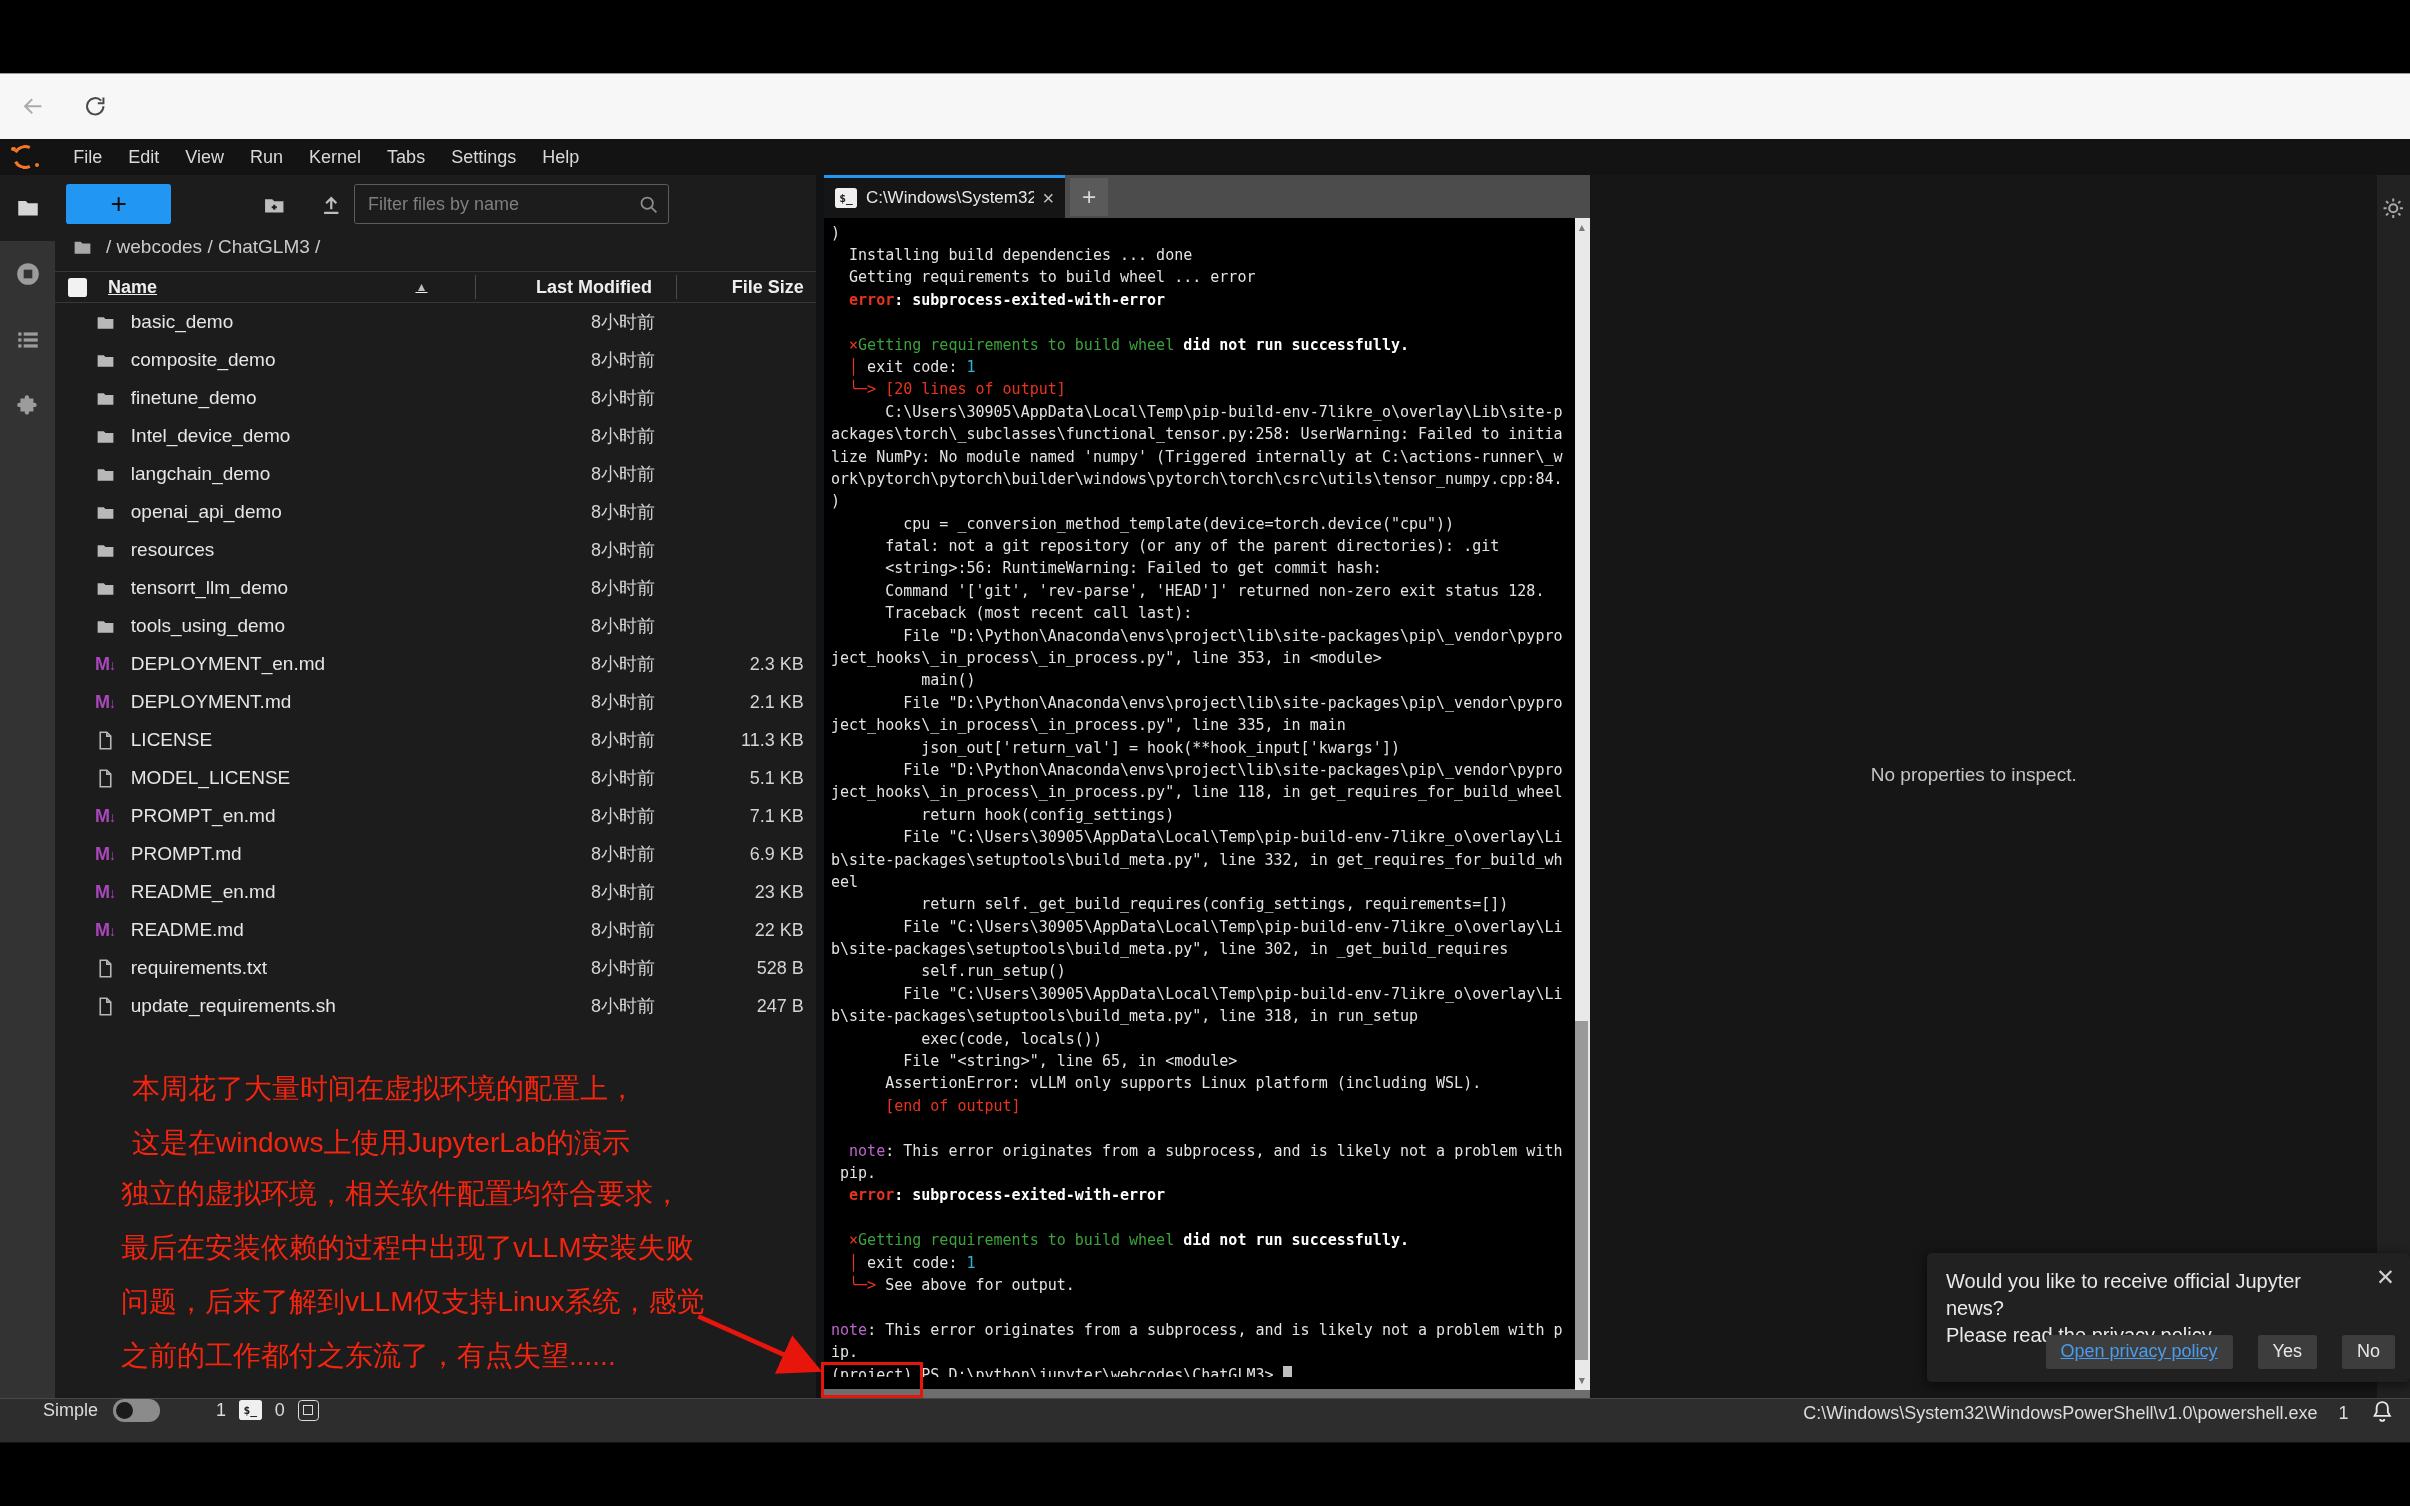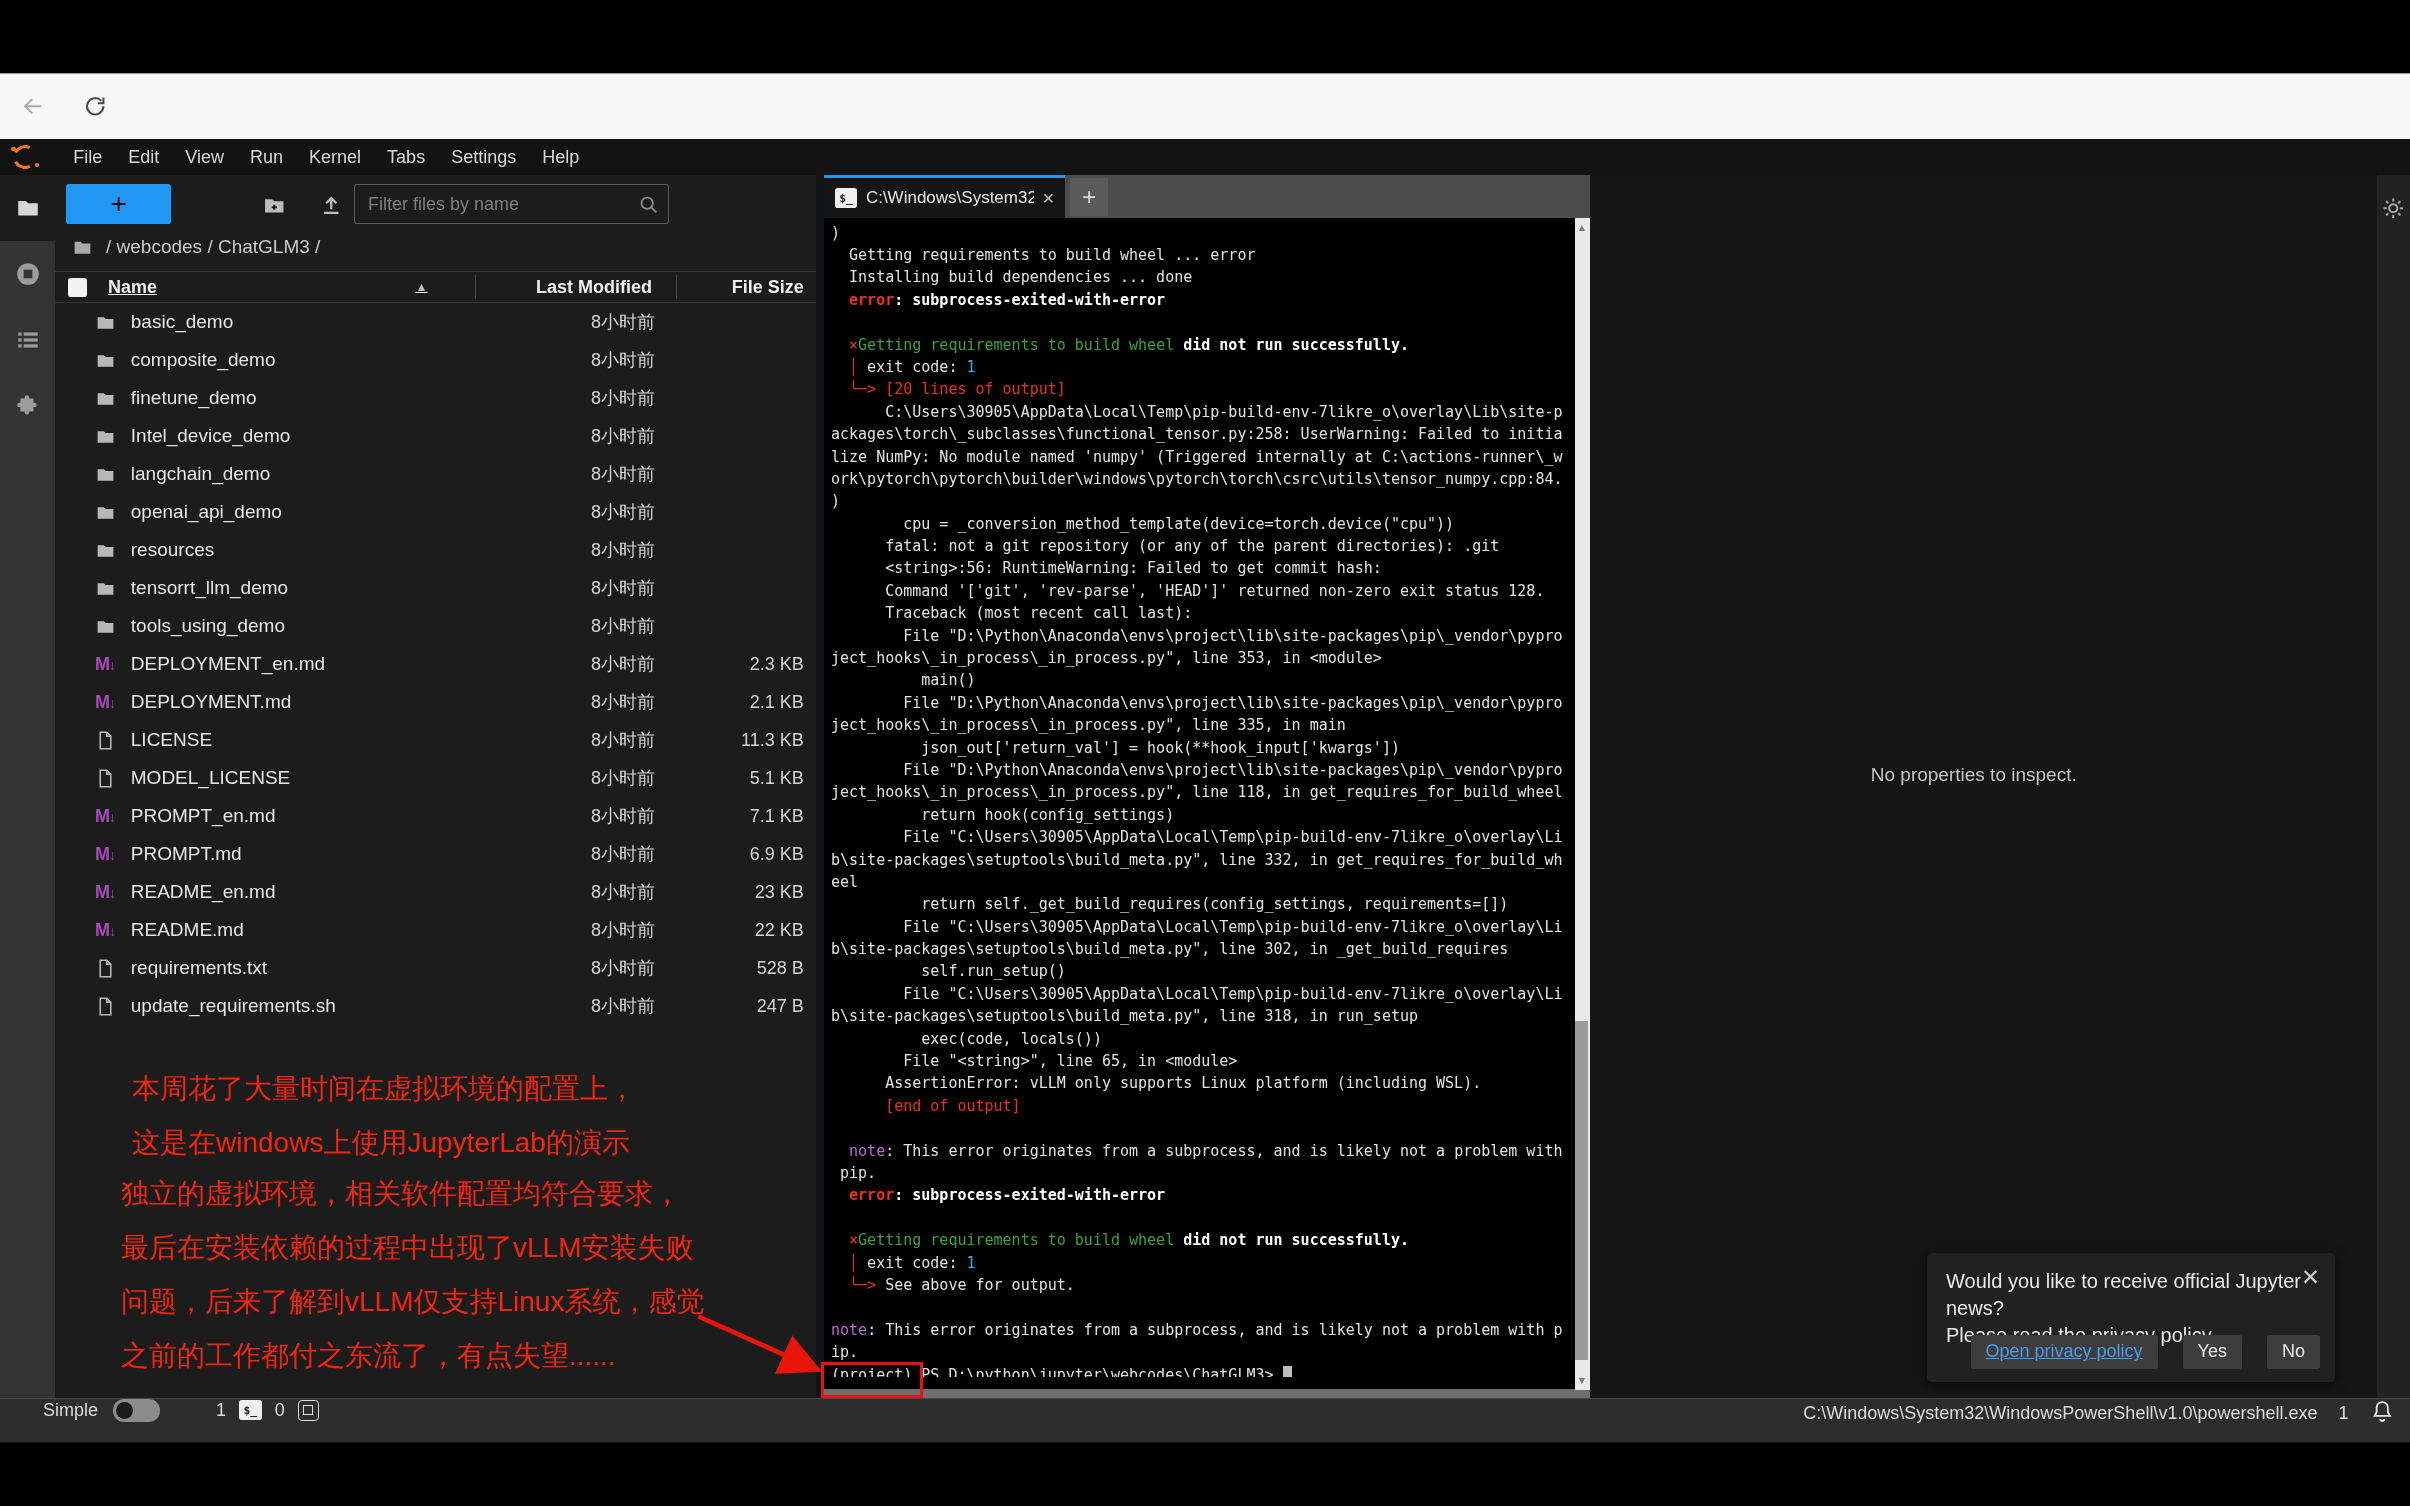--- a/index.html
+++ b/index.html
@@ -125,21 +125,21 @@
   .black-bottom { position:absolute; left:0; top:1443px; width:2411px; height:64px; background:#000; }
 
   
   .anno { position:absolute; color:#f3250e; font-size:28px; line-height:54px; z-index:50; }
   .anno-p1 { left:132px; top:1062px; }
   .anno-p2 { left:121px; top:1167px; }
   .anno-box { position:absolute; left:821px; top:1362px; width:102px; height:36px; border:3.8px solid #e8150d; z-index:50; }
   .anno-arrow { position:absolute; left:687px; top:1304px; z-index:50; }
 
   
-  .notif { position:absolute; left:1927px; top:1253px; width:408px; height:129px; background:#212121; border-radius:4.7px;
+  .notif { position:absolute; left:1927px; top:1253px; width:483px; height:129px; background:#212121; border-radius:4.7px;
            box-shadow:0 2.8px 13px rgba(0,0,0,.6); z-index:60; padding:15px 19px; }
   .notif-msg { color:#e9e9e9; font-size:20px; line-height:27px; width:358px; }
   .notif-close { position:absolute; right:15px; top:11.3px; color:#cfcfcf; font-size:22.6px; background:none; border:none; }
   .notif-actions { position:absolute; right:15px; bottom:13px; display:flex; gap:25px; }
   .notif-btn { background:#3d3d3d; border:none; border-radius:2.8px; padding:6.6px 15px; font-size:18px; color:#e8e8e8; font-family:"Liberation Sans",sans-serif; }
   .notif-btn.link { color:#4a9ced; text-decoration:underline; }
 </style>
 </head>
 <body>
 
@@ -491,22 +491,22 @@
         <div class="tabbar">
           <div class="term-tab">
             <span class="term-badge">$_</span>
             <span class="tab-title">C:\Windows\System32\Win</span>
             <span class="tab-close">×</span>
           </div>
           <div class="tab-add">+</div>
         </div>
         <div class="term-body" id="term-body">
             <div class="tline"><span class="sg-d">)</span></div>
+            <div class="tline"><span class="sg-d">  Installing build dependencies ... done</span></div>
             <div class="tline"><span class="sg-d">  Getting requirements to build wheel ... error</span></div>
-            <div class="tline"><span class="sg-d">  Installing build dependencies ... done</span></div>
             <div class="tline"><span class="sg-d">  </span><span class="sg-rb">error</span><span class="sg-b">: subprocess-exited-with-error</span></div>
             <div class="tline">&nbsp;</div>
             <div class="tline"><span class="sg-d">  </span><span class="sg-r">×</span><span class="sg-g">Getting requirements to build wheel</span><span class="sg-b"> did not run successfully.</span></div>
             <div class="tline"><span class="sg-d">  </span><span class="sg-r">│</span><span class="sg-d"> exit code: </span><span class="sg-c">1</span></div>
             <div class="tline"><span class="sg-d">  </span><span class="sg-r">╰─&gt; [20 lines of output]</span></div>
             <div class="tline"><span class="sg-d">      C:\Users\30905\AppData\Local\Temp\pip-build-env-7likre_o\overlay\Lib\site-p</span></div>
             <div class="tline"><span class="sg-d">ackages\torch\_subclasses\functional_tensor.py:258: UserWarning: Failed to initia</span></div>
             <div class="tline"><span class="sg-d">lize NumPy: No module named 'numpy' (Triggered internally at C:\actions-runner\_w</span></div>
             <div class="tline"><span class="sg-d">ork\pytorch\pytorch\builder\windows\pytorch\torch\csrc\utils\tensor_numpy.cpp:84.</span></div>
             <div class="tline"><span class="sg-d">)</span></div>

